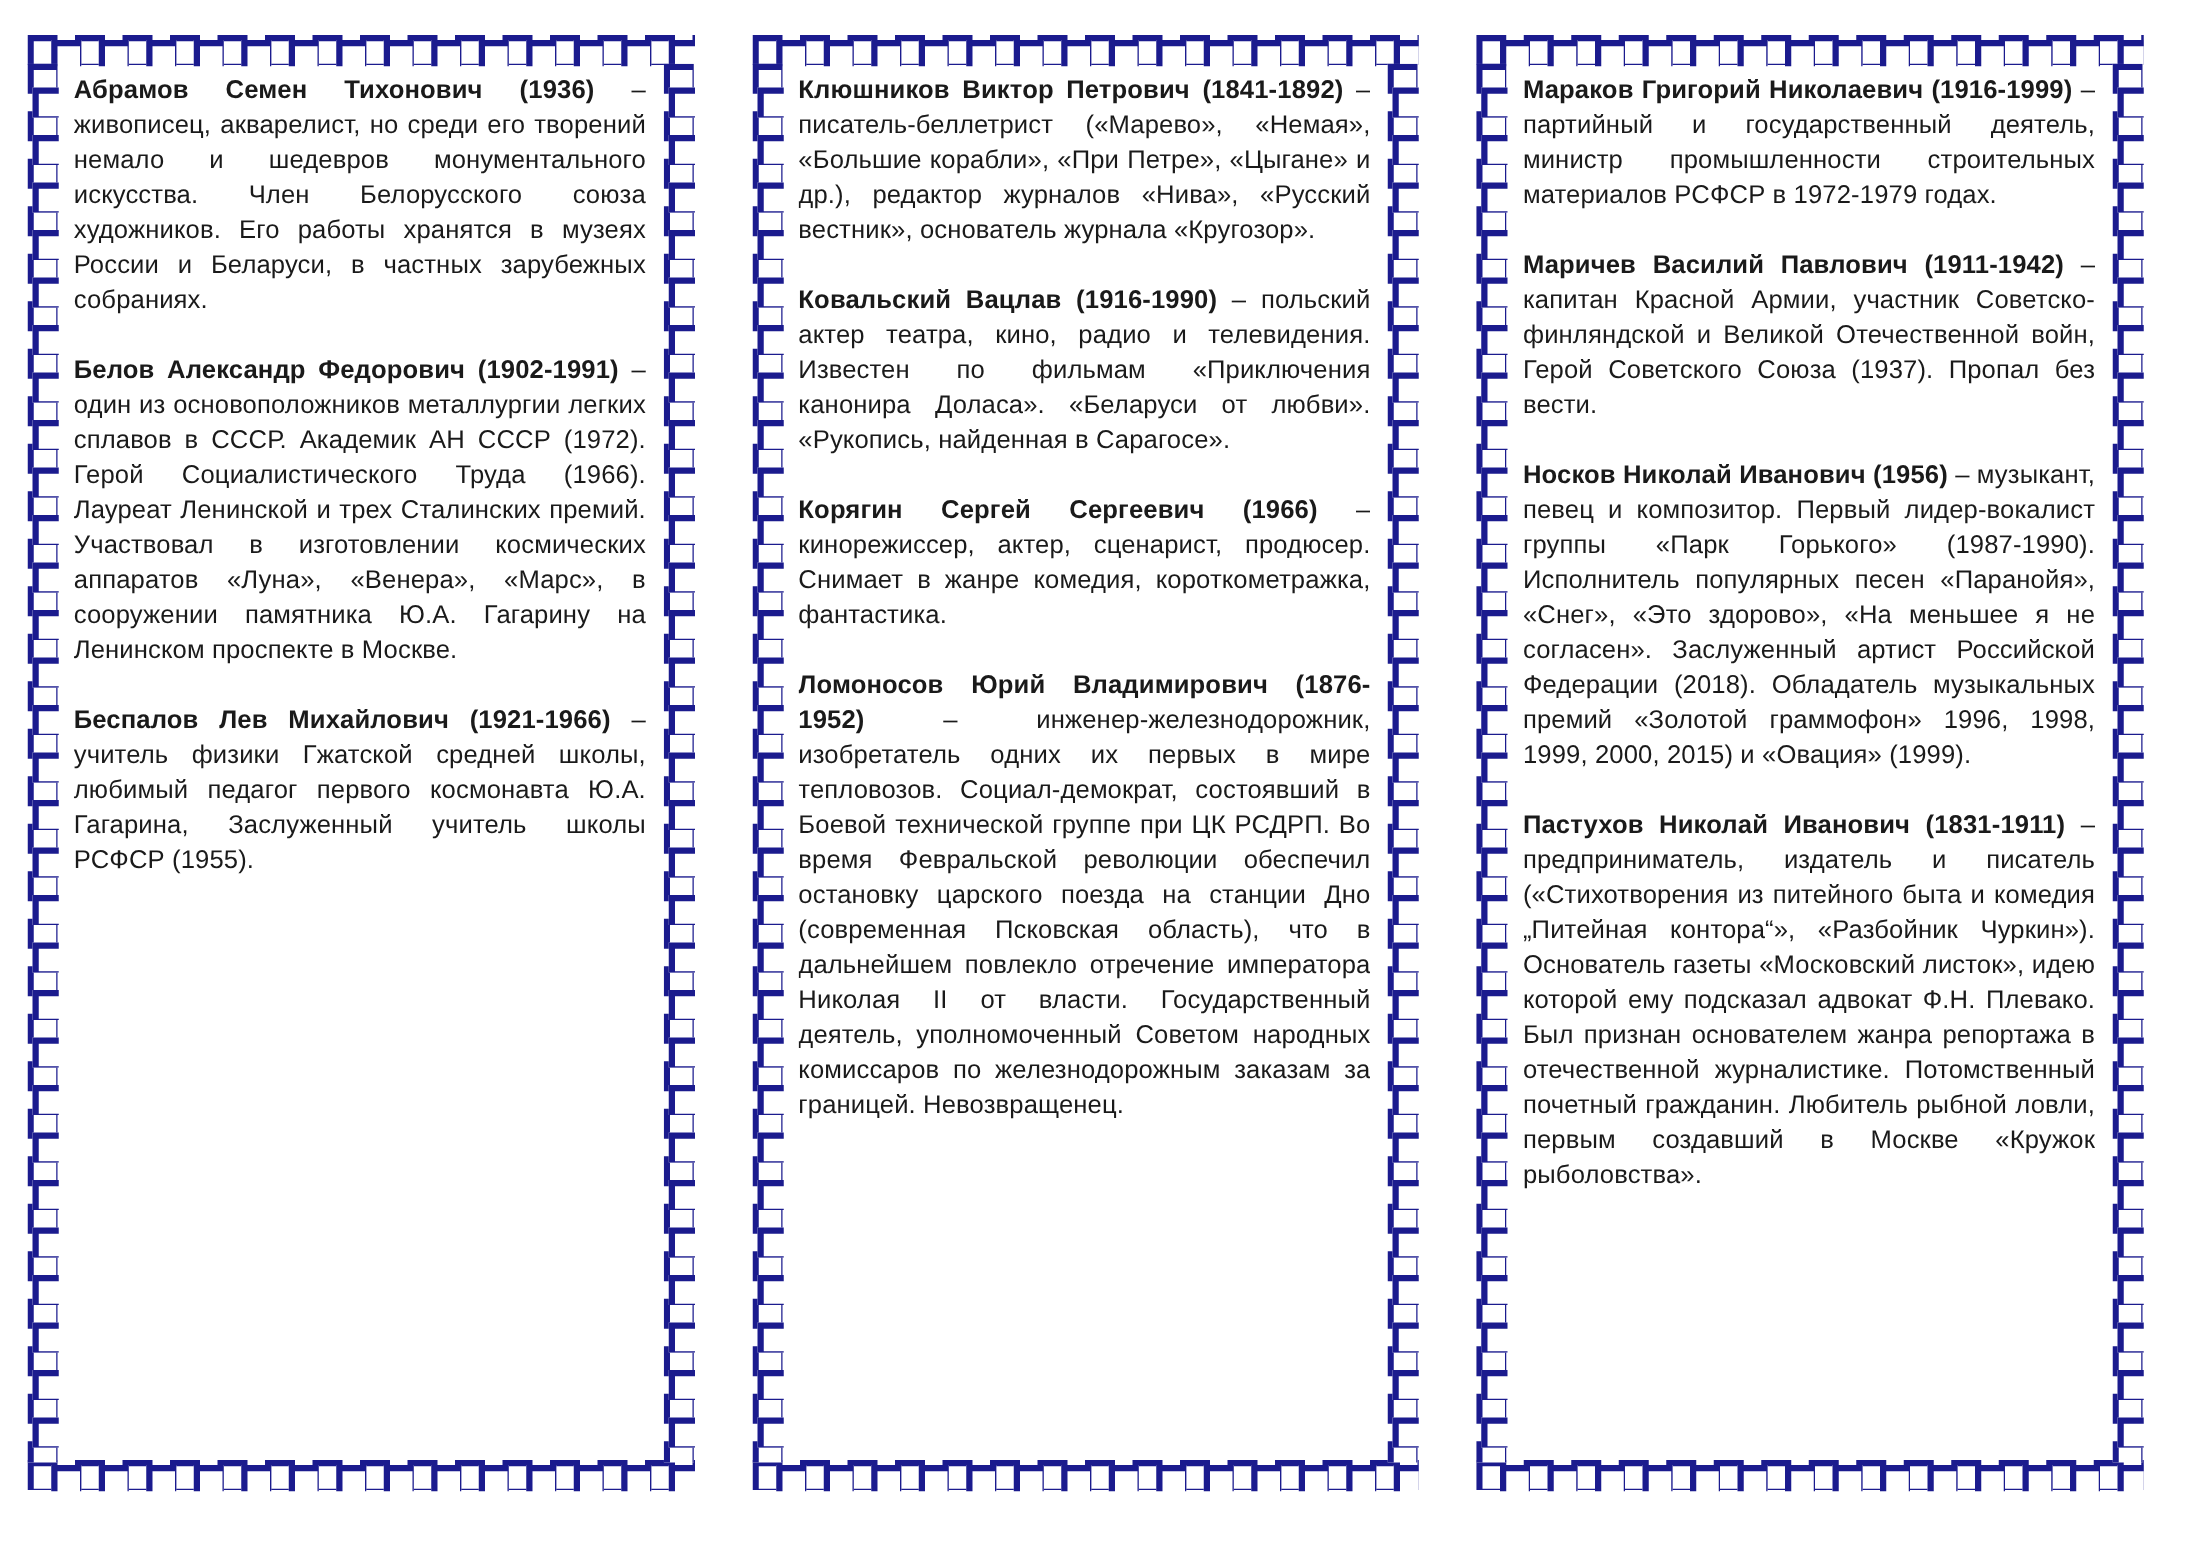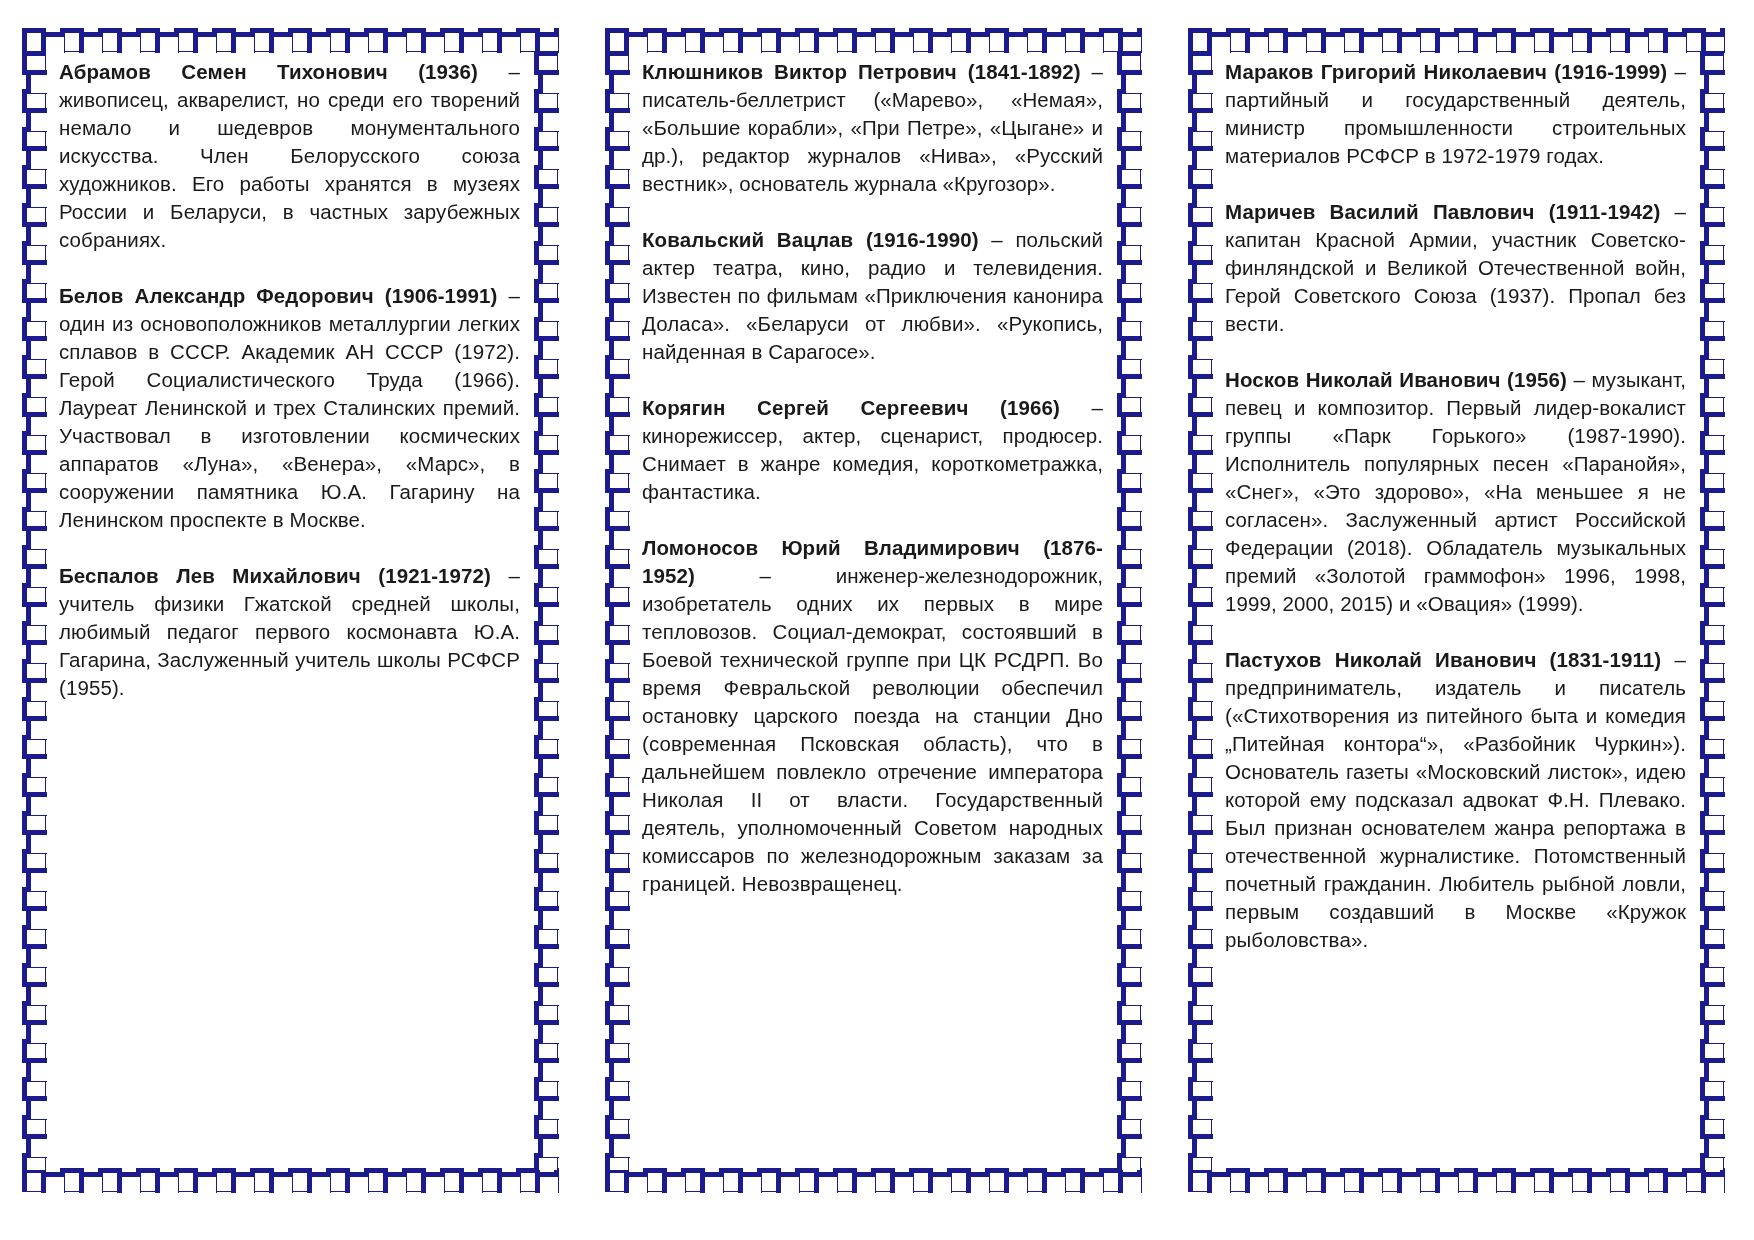--- a/index.html
+++ b/index.html
@@ -9,21 +9,21 @@
   html,body{margin:0;padding:0;background:#ffffff;}
   body{
     width:1754px;height:1240px;
     font-family:"Liberation Sans","DejaVu Sans",sans-serif;
     color:var(--ink);
   }
   .page{
     position:relative;
     display:flex;
     gap:46px;
-    padding:28px 29px 0 22px;
+    padding:28px 39px 0 22px;
     box-sizing:border-box;
     width:1754px;height:1240px;
   }
   .column{
     position:relative;
     flex:1 1 0;
     height:1165px;
   }
   
   .frame{position:absolute;inset:0;pointer-events:none;}
@@ -247,22 +247,22 @@
           <i class="sq off"></i>
           <i class="sq"></i>
           <i class="sq off"></i>
           <i class="sq"></i>
           <i class="sq off"></i>
           <i class="sq"></i>
         </div>
       </div>
     <div class="content">
         <p class="entry"><b>Абрамов Семен Тихонович (1936)</b> <span>– живописец, акварелист, но среди его творений немало и шедевров монументального искусства. Член Белорусского союза художников. Его работы хранятся в музеях России и Беларуси, в частных зарубежных собраниях.</span></p>
-        <p class="entry"><b>Белов Александр Федорович (1906-1991)</b> <span>– один из основоположников металлургии легких сплавов в СССР. Академик АН СССР (1972). Герой Социалистического Труда (1966). Лауреат Ленинской и трех Сталинских премий. Участвовал в изготовлении космических аппаратов «Луна», «Венера», «Марс», в сооружении памятника Ю.А. Гагарину на Ленинском проспекте в Москве.</span></p>
-        <p class="entry"><b>Беспалов Лев Михайлович (1921-1972)</b> <span>– учитель физики Гжатской средней школы, любимый педагог первого космонавта Ю.А. Гагарина, Заслуженный учитель школы РСФСР (1955).</span></p>
+        <p class="entry"><b>Белов Александр Федорович (1902-1991)</b> <span>– один из основоположников металлургии легких сплавов в СССР. Академик АН СССР (1972). Герой Социалистического Труда (1966). Лауреат Ленинской и трех Сталинских премий. Участвовал в изготовлении космических аппаратов «Луна», «Венера», «Марс», в сооружении памятника Ю.А. Гагарину на Ленинском проспекте в Москве.</span></p>
+        <p class="entry"><b>Беспалов Лев Михайлович (1921-1966)</b> <span>– учитель физики Гжатской средней школы, любимый педагог первого космонавта Ю.А. Гагарина, Заслуженный учитель школы РСФСР (1955).</span></p>
       </div>
   </section>
   <section class="column">
     <div class="frame">
         <div class="strip h t">
           <i class="sq"></i>
           <i class="sq off"></i>
           <i class="sq"></i>
           <i class="sq off"></i>
           <i class="sq"></i>

